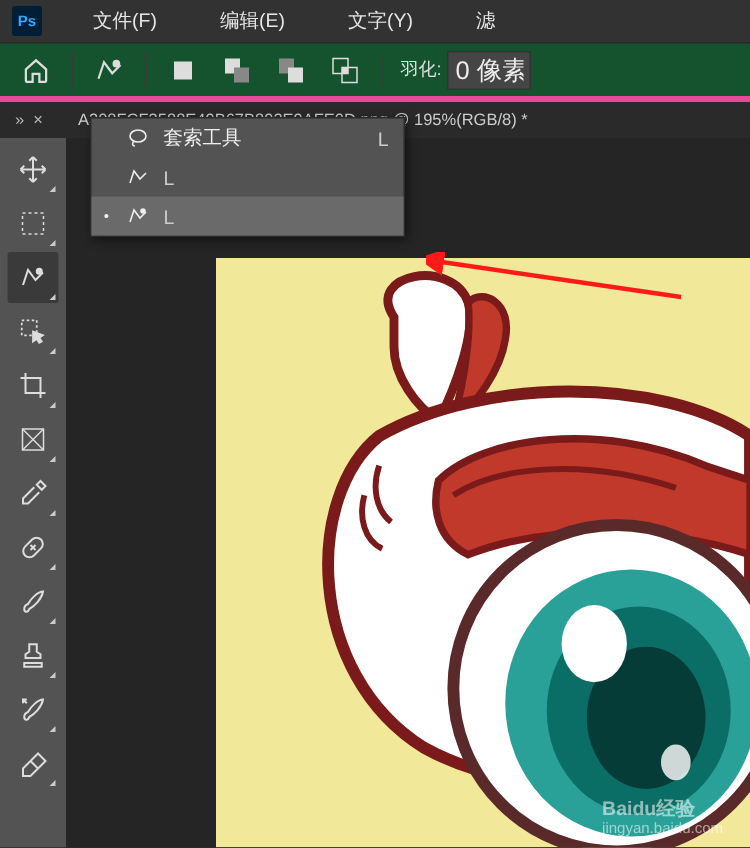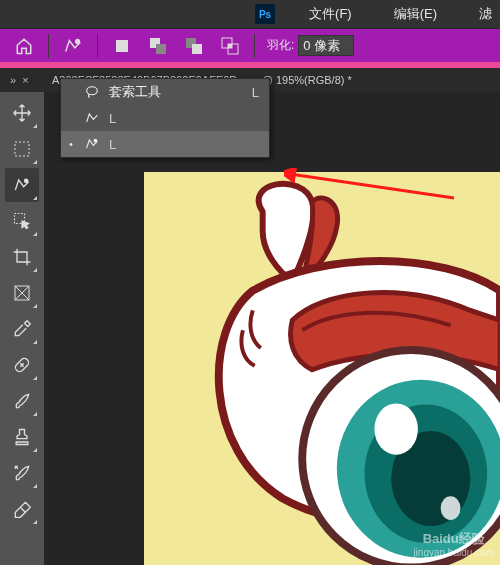--- a/index.html
+++ b/index.html
@@ -1,28 +1,28 @@
 <!DOCTYPE html>
 <html><head>
 <meta charset="utf-8">
 <style>
   * { box-sizing: border-box; margin: 0; padding: 0; font-family: "Microsoft YaHei", sans-serif; }
   body { width: 500px; height: 565px; background: #323232; overflow: hidden; position: relative; }
 
   
-  .menubar { height: 28px; background: #323232; display: flex; align-items: center; padding-left: 8px; gap: 6px; font-size: 13px; color: #e6e6e6; justify-content: flex-end; }
+  .menubar { height: 28px; background: #323232; display: flex; align-items: center; padding-left: 8px; gap: 6px; font-size: 13px; color: #e6e6e6; }
   .ps-logo { width: 20px; height: 20px; background: #001e36; color: #31a8ff; font-size: 10px; font-weight: bold; display: flex; align-items: center; justify-content: center; border-radius: 2px; }
   .menu-item { padding: 2px 8px; cursor: default; margin-left: 20px; }
 
   
-  .optbar { height: 40px; background: #a21caf; display: flex; align-items: center; gap: 12px; padding: 0 12px; font-size: 12px; color: #e0e0e0; border-top: 1px solid #282828; border-bottom: 6px solid #ec4899; }
+  .optbar { height: 40px; background: #14532d; display: flex; align-items: center; gap: 12px; padding: 0 12px; font-size: 12px; color: #e0e0e0; border-top: 1px solid #282828; border-bottom: 4px solid #ec4899; }
   .opt-icon { width: 24px; height: 24px; display: flex; align-items: center; justify-content: center; }
   .opt-sep { width: 1px; height: 24px; background: #3a3a3a; }
   .opt-input { display: flex; align-items: center; gap: 4px; }
-  .opt-input input { width: 56px; background: #454545; border: 1px solid #333; color: #eee; font-size: 13px; padding: 2px 4px; }
+  .opt-input input { width: 56px; background: #454545; border: 1px solid #333; color: #eee; font-size: 17px; padding: 2px 4px; }
 
   
   .tabrow { height: 24px; background: #2a2a2a; display: flex; align-items: center; font-size: 11px; color: #ccc; }
   .tab-left { width: 44px; display: flex; align-items: center; gap: 6px; padding-left: 10px; color: #bbb; }
   .doc-tab { flex: 1; padding-left: 8px; white-space: nowrap; overflow: hidden; }
 
   
   .main { position: absolute; top: 92px; left: 0; right: 0; bottom: 0; display: flex; }
 
   
@@ -43,30 +43,31 @@
   .fly-item.sel { background: #6a6a6a; }
   .fly-dot { width: 8px; text-align: center; font-size: 10px; }
   .fly-icon { width: 18px; display: flex; justify-content: center; }
   .fly-label { flex: 1; }
   .fly-key { color: #ccc; }
 
   
   .arrow { position: absolute; left: 284px; top: 168px; z-index: 11; pointer-events: none; }
 
   
-  .wm { position: absolute; right: 6px; bottom: 6px; color: rgba(255,255,255,.55); font-size: 10px; text-align: center; line-height: 1.2; z-index: 5; }
+  .wm { position: absolute; right: 18px; bottom: 6px; color: rgba(255,255,255,.55); font-size: 10px; text-align: left; line-height: 1.2; z-index: 5; }
   .wm .big { font-size: 13px; font-weight: bold; }
 </style>
 </head>
 <body>
 
 <div class="menubar">
   <div class="ps-logo">Ps</div>
   <div class="menu-item">文件(F)</div>
   <div class="menu-item">编辑(E)</div>
+  <div class="menu-item">文字(Y)</div>
   <div class="menu-item">滤</div>
 </div>
 
 <div class="optbar">
   <div class="opt-icon">
     <svg width="18" height="18" viewBox="0 0 24 24" fill="none" stroke="#ddd" stroke-width="2">
         <path d="M3 11l9-8 9 8v10a1 1 0 0 1-1 1h-5v-7h-6v7H4a1 1 0 0 1-1-1z"></path>
       </svg>
   </div>
   <div class="opt-sep"></div>

